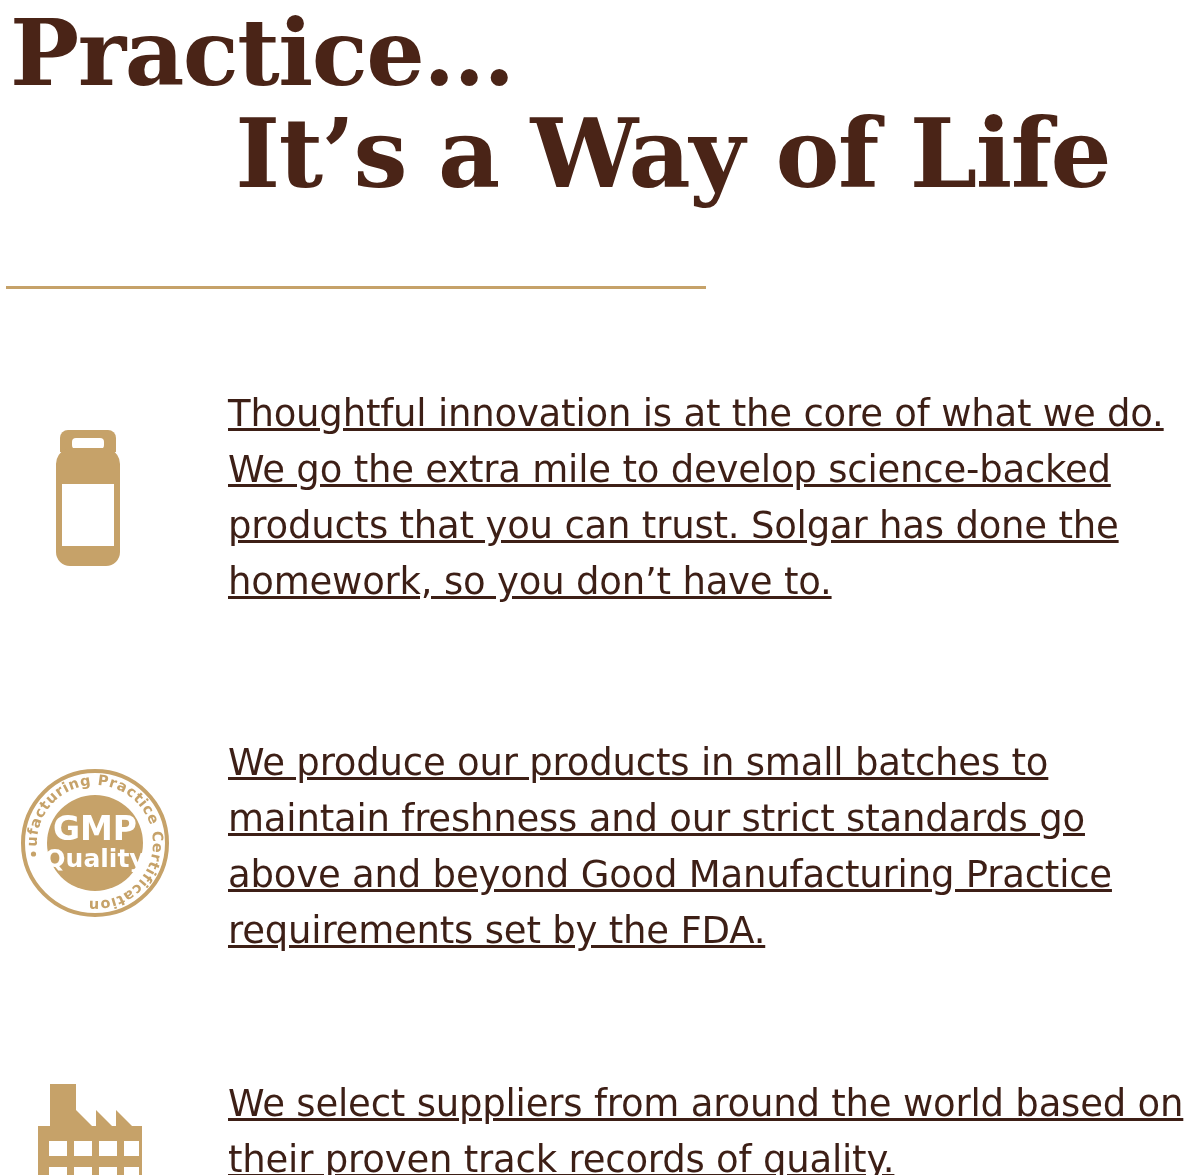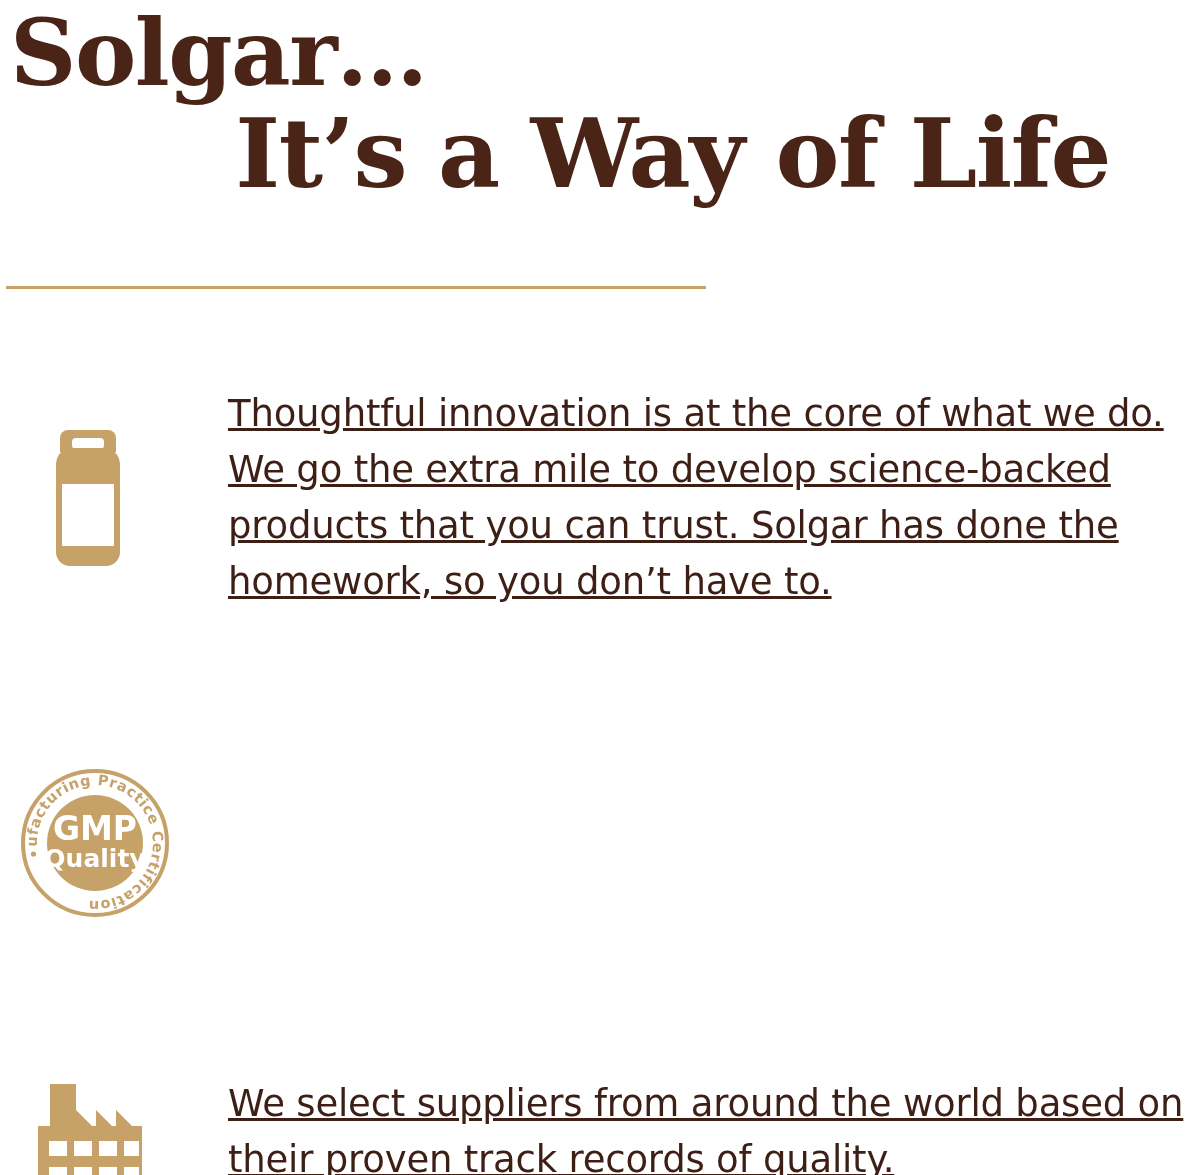--- a/index.html
+++ b/index.html
@@ -88,21 +88,21 @@
 
   
   .gmp-seal { display: block; }
   .factory-icon { display: block; }
   .bottle-icon { display: block; }
 </style>
 </head>
 <body>
 
 <div class="headline-block">
-  <div class="headline-line line1">Solgar…</div>
+  <div class="headline-line line1">Practice…</div>
   <div class="headline-line line2">It’s a Way of Life</div>
 </div>
 
 <div class="divider"></div>
 
 <div class="feature-row" id="row-innovation">
   <div class="icon-cell">
     <svg class="bottle-icon" width="92" height="140" viewBox="0 0 92 140" aria-hidden="true">
 
       <path fill="#c6a269" d="M26 2h40a8 8 0 0 1 8 8v14H18V10a8 8 0 0 1 8-8z"></path>
@@ -133,20 +133,23 @@
       <text font-family="'DejaVu Sans','Liberation Sans',sans-serif" font-size="14.5" font-weight="700" fill="#c6a269" letter-spacing="0.6">
         <textPath href="#gmpArcTop" startOffset="26%" text-anchor="middle">Good Manufacturing Practice Certification</textPath>
       </text>
 
       <circle cx="13.5" cy="86" r="2.6" fill="#c6a269"></circle>
 
       <text x="75" y="72" text-anchor="middle" font-family="'DejaVu Sans','Liberation Sans',sans-serif" font-size="33" font-weight="700" fill="#ffffff">GMP</text>
       <text x="75" y="99" text-anchor="middle" font-family="'DejaVu Sans','Liberation Sans',sans-serif" font-size="25" font-weight="700" fill="#ffffff">Quality</text>
     </svg>
   </div>
+  <div class="text-cell">
+    <p>We produce our products in small batches to maintain freshness and our strict standards go above and beyond Good Manufacturing Practice requirements set by the FDA.</p>
+  </div>
 </div>
 
 <div class="feature-row" id="row-suppliers">
   <div class="icon-cell">
     <svg class="factory-icon" width="112" height="114" viewBox="0 0 112 114" aria-hidden="true">
 
       <rect x="14" y="0" width="26" height="46" fill="#c6a269"></rect>
 
       <path fill="#c6a269" d="M40 46 L40 26 L60 46 L60 26 L80 46 L80 26 L100 46 Z"></path>
 

